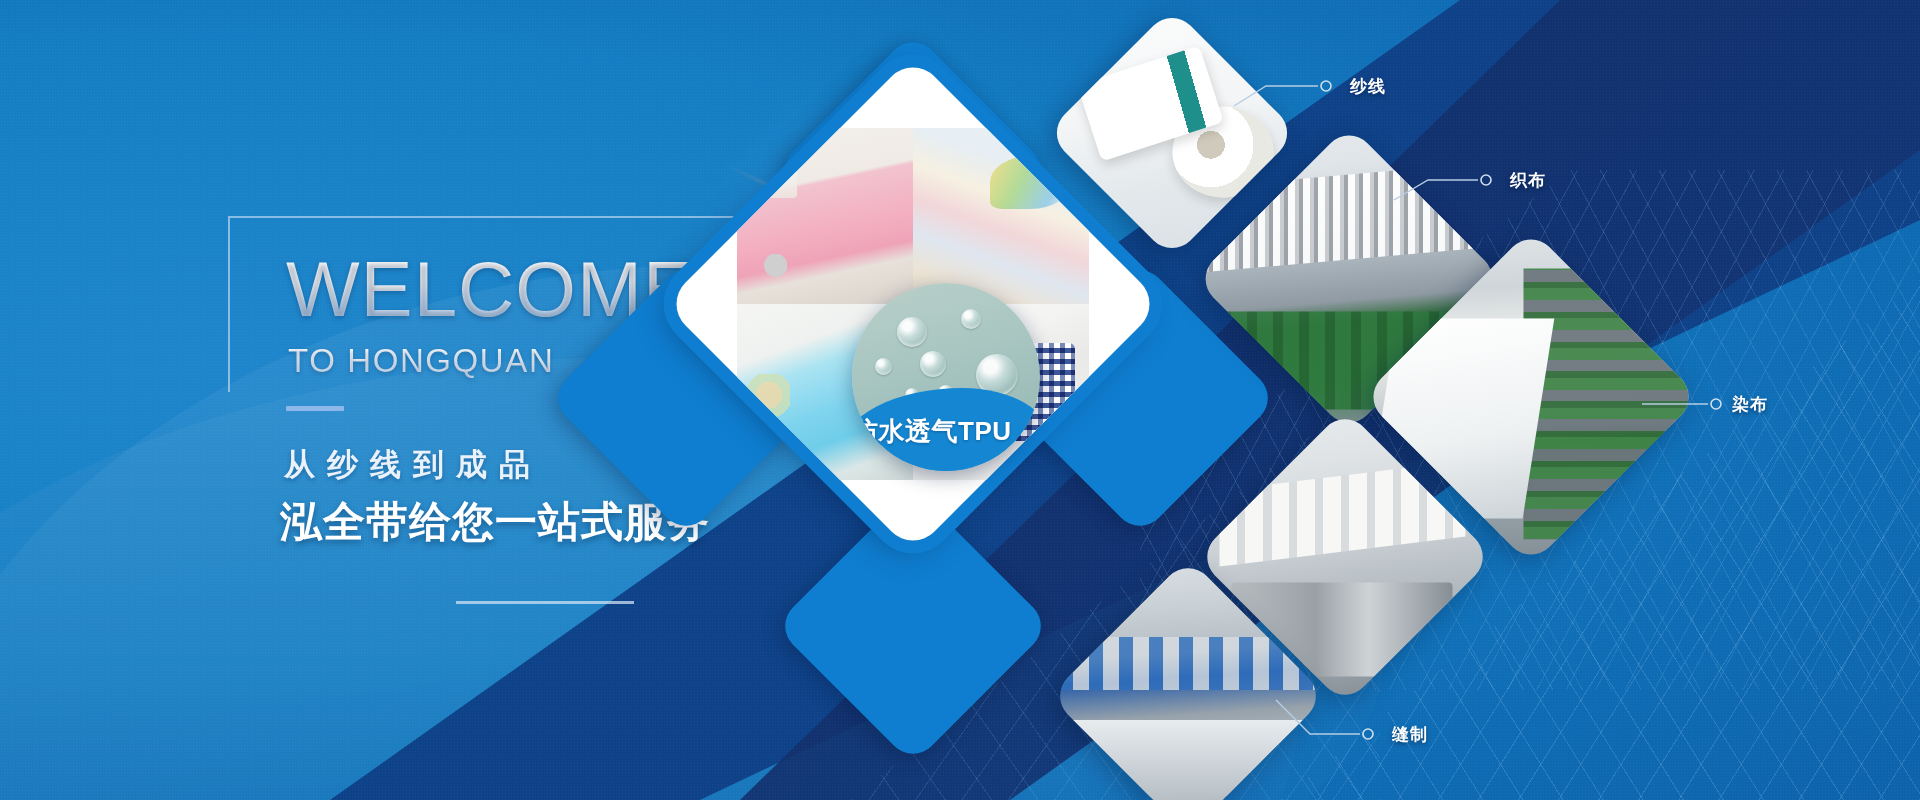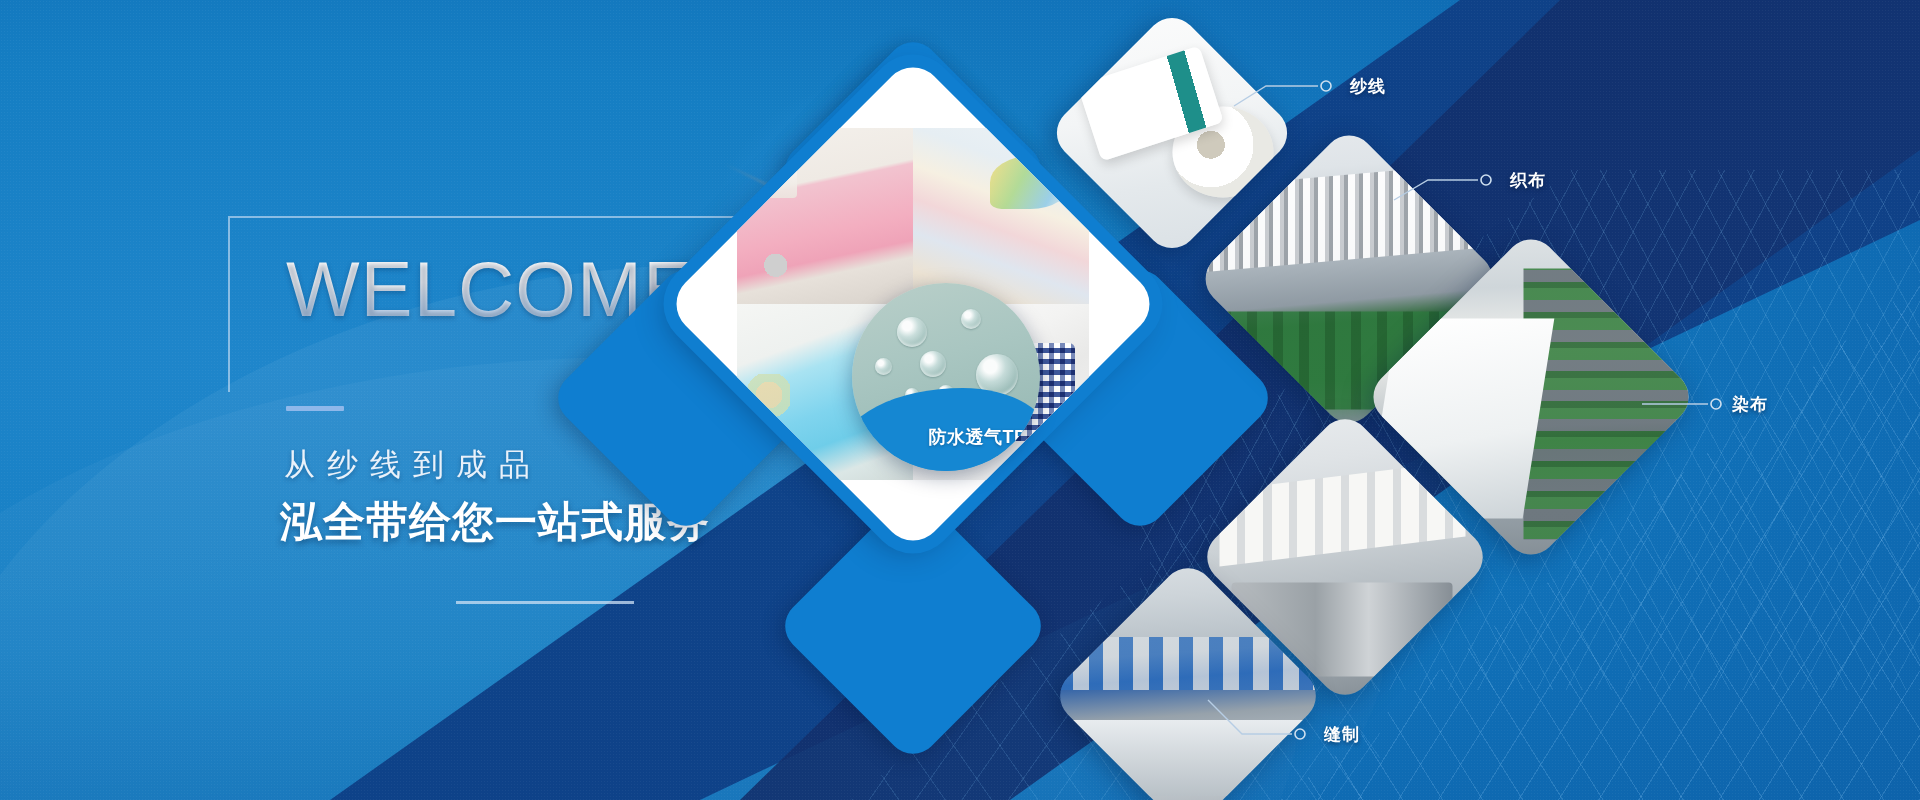--- a/index.html
+++ b/index.html
@@ -129,21 +129,21 @@
     -webkit-background-clip:text;background-clip:text;color:transparent;
     text-shadow:0 2px 4px rgba(0,30,70,.25);
     white-space:nowrap;
   }
   .accent-bar{
     position:absolute;left:286px;top:406px;width:58px;height:5px;
     background:#8fb8ea;border-radius:1px;
   }
   .cn-light{
     position:absolute;left:284px;top:444px;
-    font-size:31px;letter-spacing:12px;color:#e9f1fa;font-weight:400;
+    font-size:31px;letter-spacing:12px;color:#e9f1fa;font-weight:700;
     text-shadow:0 2px 4px rgba(0,30,70,.3);
     white-space:nowrap;
   }
   .cn-bold{
     position:absolute;left:280px;top:494px;
     font-size:42px;letter-spacing:1px;color:#ffffff;font-weight:700;
     text-shadow:0 3px 6px rgba(0,30,70,.42);
     white-space:nowrap;
   }
   .rule-bottom{
@@ -254,22 +254,22 @@
     background:#1587d2;
     border-radius:58% 42% 0 0 / 70% 58% 0 0;
   }
   #tpu-badge .wave2{
     position:absolute;left:-10%;bottom:-6%;width:120%;height:42%;
     background:#1a8ddb;
     border-radius:52% 48% 0 0 / 62% 52% 0 0;
     opacity:.85;
   }
   #tpu-label{
-    position:absolute;left:0;right:0;bottom:22px;text-align:right;
-    color:#fff;font-size:18px;font-weight:700;letter-spacing:.5px;
+    position:absolute;left:0;right:0;bottom:22px;text-align:left;
+    color:#fff;font-size:26px;font-weight:700;letter-spacing:.5px;
     text-shadow:0 1px 3px rgba(0,40,80,.4);z-index:2;
   }
 
   
   .blue-dia{
     position:absolute;transform:rotate(45deg);
     background:#0f7ed0;border-radius:26px;
     box-shadow:0 6px 20px rgba(4,24,60,.3);
   }
 
@@ -303,20 +303,21 @@
     <div class="glow"></div>
       <div class="beam"></div>
       <div class="beam2"></div>
       <div class="core"></div>
   </div>
 
   <div class="frame"></div>
 
   <div class="welcome">WELCOME</div>
 
+  <div class="sub-en">TO HONGQUAN</div>
 
   <div class="accent-bar"></div>
 
   <div class="cn-light">从纱线到成品</div>
 
   <div class="cn-bold">泓全带给您一站式服务</div>
 
   <div class="rule-bottom"></div>
 
   <div class="blue-dia" style="left:588px;top:300px;width:196px;height:196px;"></div>
@@ -404,21 +405,21 @@
 
   <div class="callout" style="left:1640px;top:378px;width:300px;height:50px;">
     <svg width="300" height="50">
       <path class="lead" d="M2,26 L68,26"></path>
       <circle class="node" cx="76" cy="26" r="5"></circle>
     </svg>
     <div class="txt" style="left:92px;top:15px;">染布</div>
   </div>
 
 
-  <div class="callout" style="left:1200px;top:686px;width:300px;height:70px;">
+  <div class="callout" style="left:1268px;top:686px;width:300px;height:70px;">
     <svg width="300" height="70">
       <path class="lead" d="M8,14 L42,48 L92,48"></path>
       <circle class="node" cx="100" cy="48" r="5"></circle>
     </svg>
     <div class="txt" style="left:124px;top:37px;">缝制</div>
   </div>
 
 </div>
 
 </body></html>

